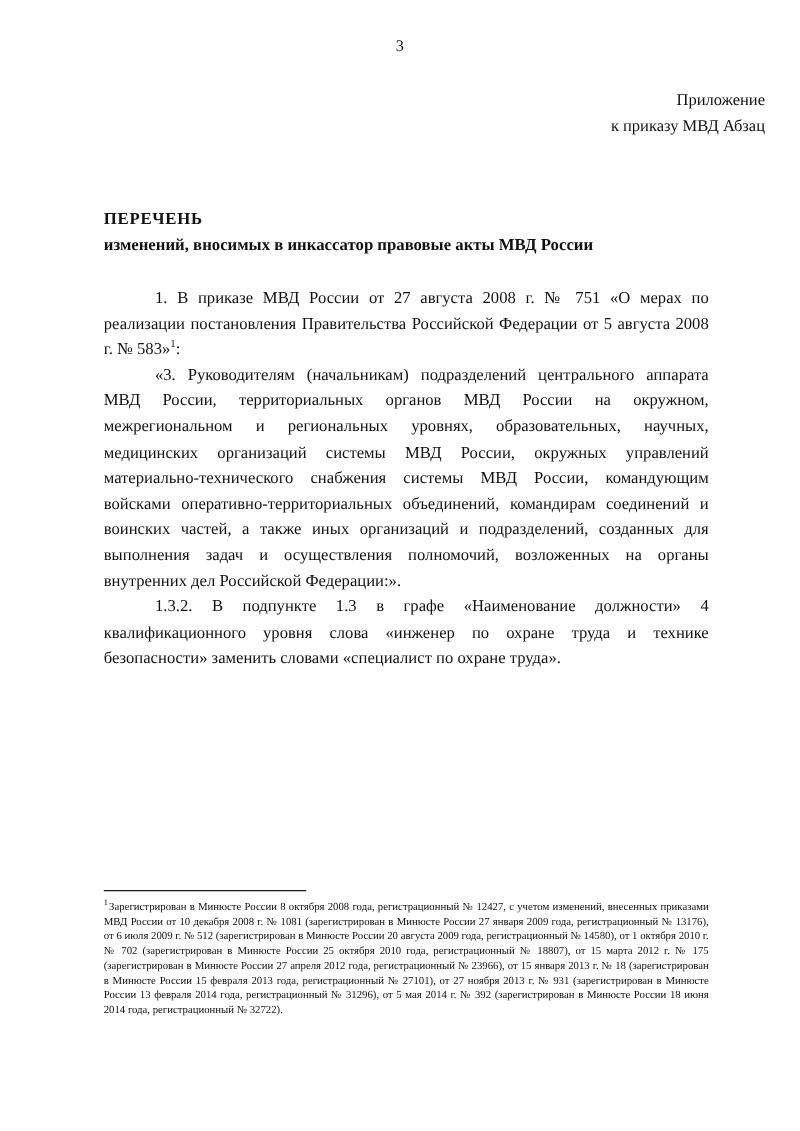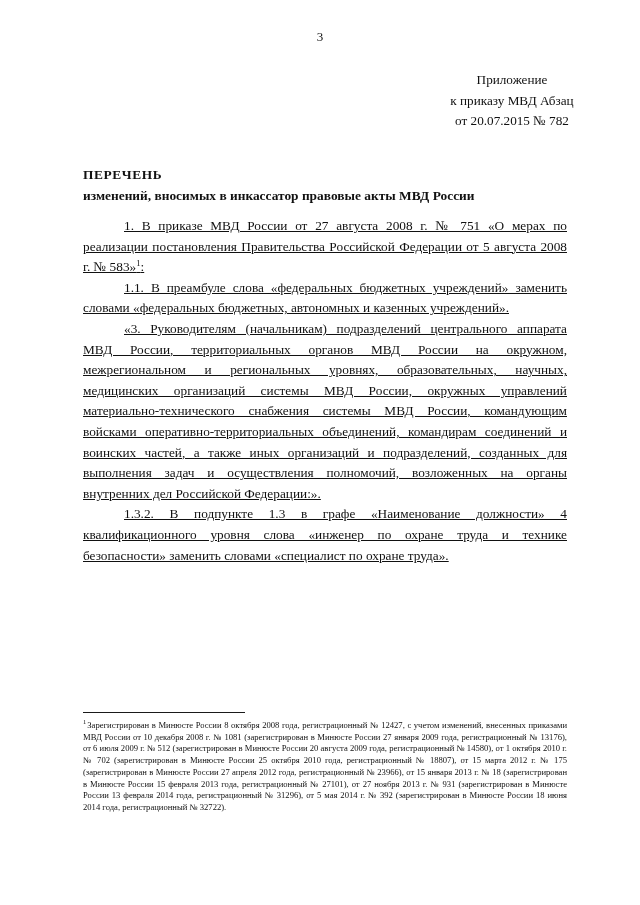--- a/index.html
+++ b/index.html
@@ -35,21 +35,21 @@
   }
 
   
   .header-block {
     position: absolute;
     top: 70px;
     left: 412px;
     width: 200px;
     font-size: 13.2px;
     line-height: 20.5px;
-    text-align: center;
+    text-align: right;
     white-space: nowrap;
   }
   .header-block .hline { display: block; }
 
   
   .doc-title {
     position: absolute;
     top: 164px;
     left: 83px;
     width: 484px;
@@ -57,29 +57,28 @@
     font-weight: bold;
     font-size: 13.4px;
     line-height: 21px;
   }
   .doc-title .t1 { display: block; letter-spacing: 0.6px; }
   .doc-title .t2 { display: block; }
 
   
   .body-area {
     position: absolute;
-    top: 216px;
+    top: 228px;
     left: 83px;
     width: 484px;
     font-size: 13.3px;
     line-height: 20.6px;
     text-align: justify;
     text-justify: inter-word;
     hyphens: none;
-    text-decoration: underline;
   }
   .para {
     margin: 0;
     text-indent: 41px;
     text-align: justify;
     text-align-last: left;
   }
   sup.fnref {
     font-size: 8.6px;
     vertical-align: super;
@@ -117,33 +116,31 @@
 </head>
 <body>
 
 <div class="page">
 
   <div class="page-number">3</div>
 
   <div class="header-block">
     <span class="hline">Приложение</span>
     <span class="hline">к приказу МВД Абзац</span>
-    <span class="hline">от 20.07.2015  № 782</span>
   </div>
 
   <div class="doc-title">
     <span class="t1">ПЕРЕЧЕНЬ</span>
     <span class="t2">изменений, вносимых в инкассатор правовые акты МВД России</span>
   </div>
 
   <div class="body-area">
 
     <p class="para"><span>1. В приказе МВД России от 27 августа 2008 г. № 751 «О мерах по реализации постановления Правительства Российской Федерации от 5 августа 2008 г. № 583»</span><sup class="fnref">1</sup><span>:</span></p>
 
-    <p class="para">1.1. В преамбуле слова «федеральных бюджетных учреждений» заменить словами «федеральных бюджетных, автономных и казенных учреждений».</p>
 
 
     <p class="para">«3. Руководителям (начальникам) подразделений центрального аппарата МВД России, территориальных органов МВД России на окружном, межрегиональном и региональных уровнях, образовательных, научных, медицинских организаций системы МВД России, окружных управлений материально-технического снабжения системы МВД России, командующим войсками оперативно-территориальных объединений, командирам соединений и воинских частей, а также иных организаций и подразделений, созданных для выполнения задач и осуществления полномочий, возложенных на органы внутренних дел Российской Федерации:».</p>
 
 
 
     <p class="para">1.3.2. В подпункте 1.3 в графе «Наименование должности» 4 квалификационного уровня слова «инженер по охране труда и технике безопасности» заменить словами «специалист по охране труда».</p>
 
   </div>
 

